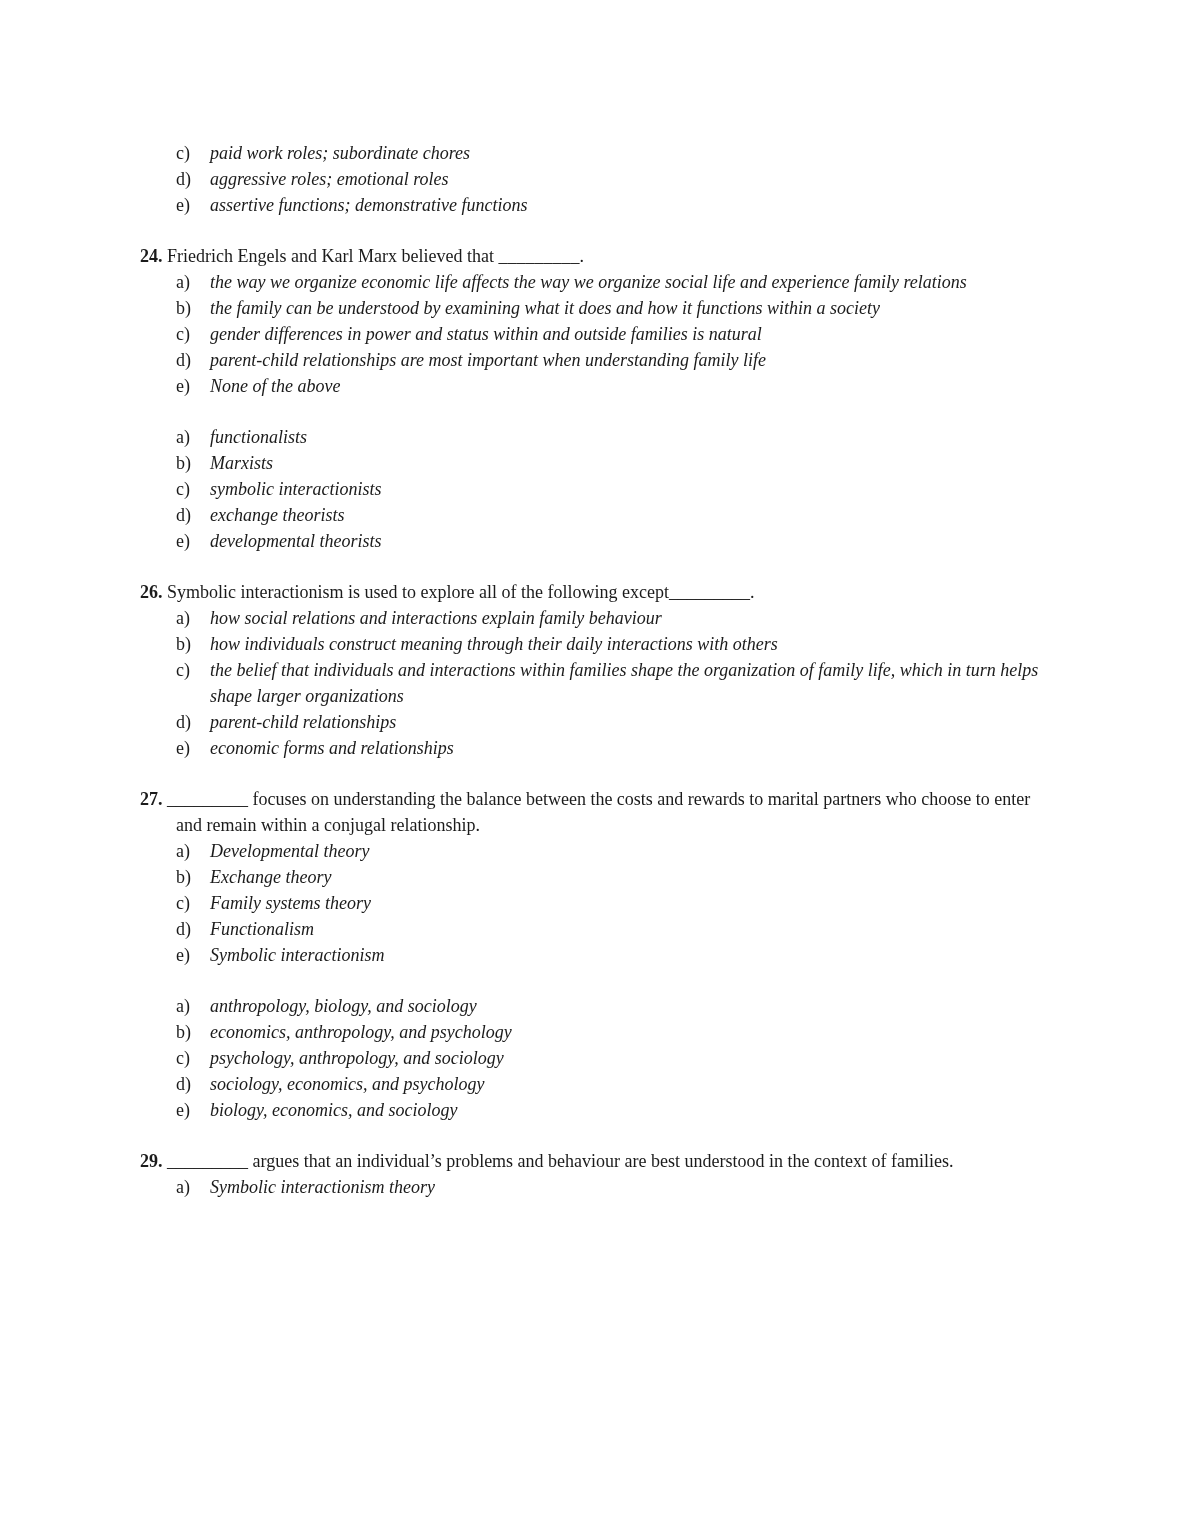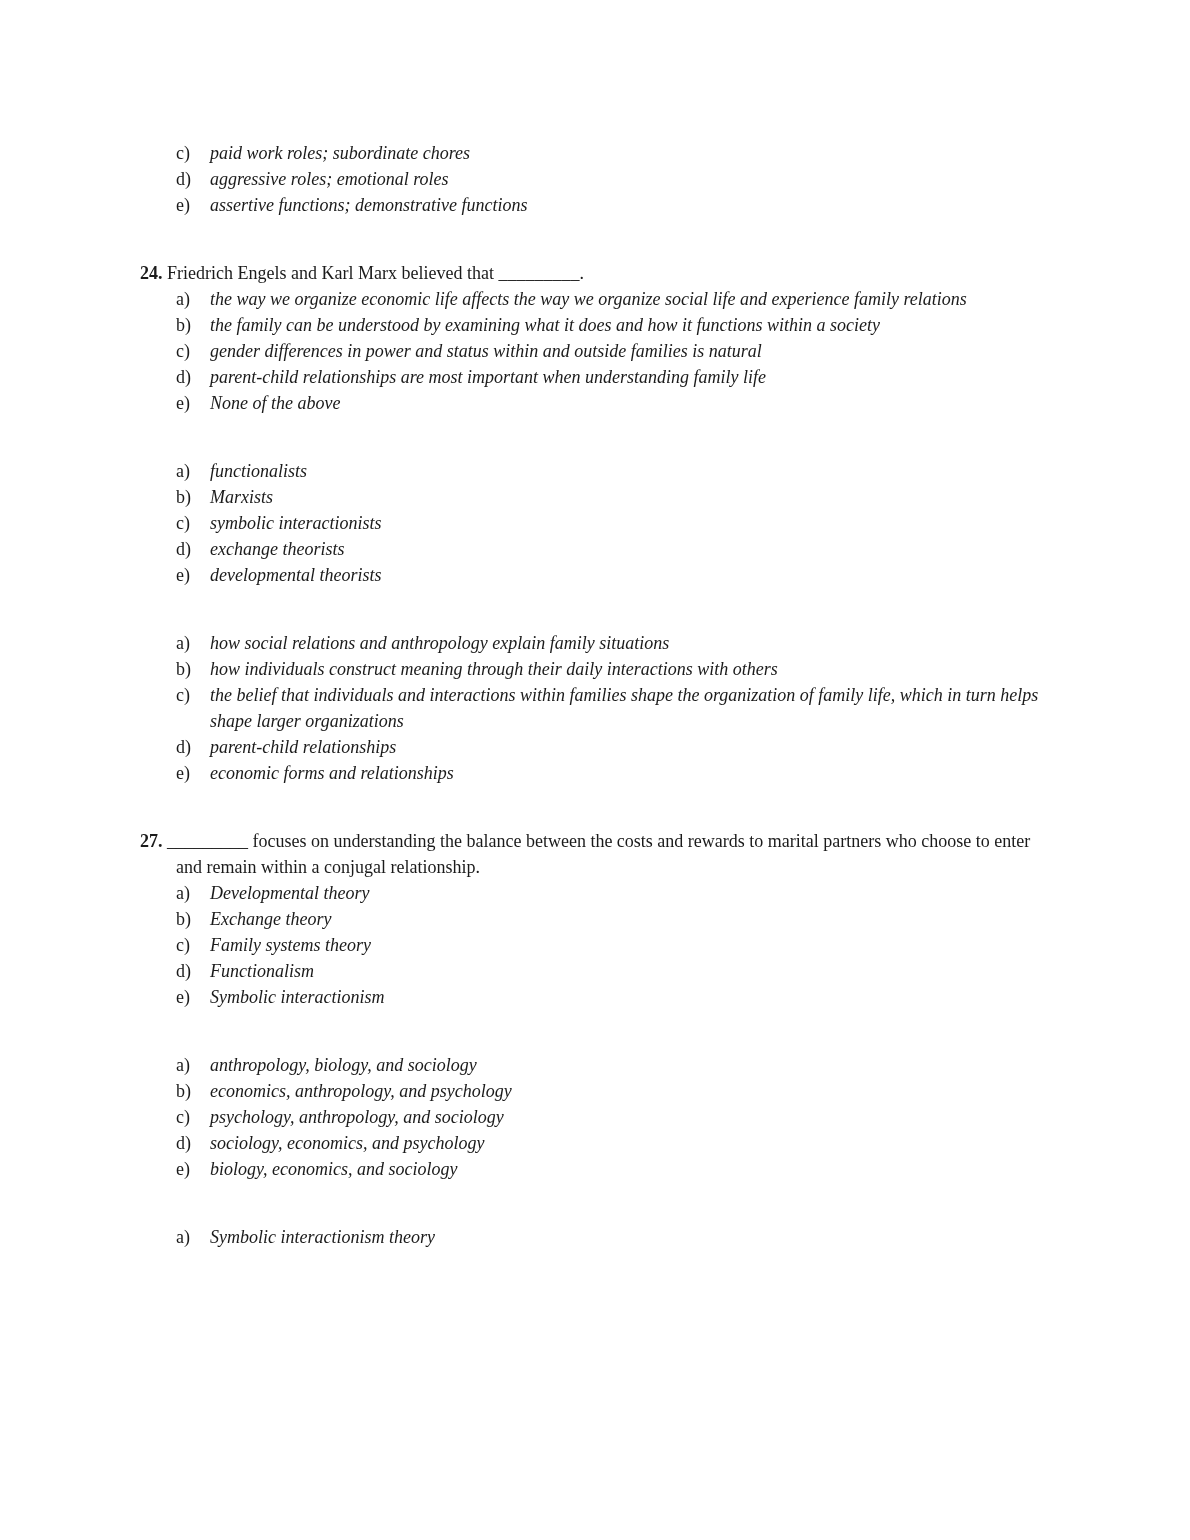--- a/index.html
+++ b/index.html
@@ -15,21 +15,21 @@
     font-family: "Liberation Serif", "DejaVu Serif", serif;
     font-size: 18px;
     line-height: 26px;
     box-sizing: border-box;
     padding: 140px 142px 60px 140px;
   }
   .question {
     margin: 0;
   }
   .question + .question {
-    margin-top: 42px;
+    margin-top: 25px;
   }
   .q-head {
     padding-left: 36px;
     text-indent: -36px;
   }
   .q-num {
     font-weight: 700;
   }
   .options {
     padding-left: 36px;
@@ -111,24 +111,25 @@
             <span class="opt-letter">d)</span>
             <span class="opt-text">exchange theorists</span>
           </div>
           <div class="option">
             <span class="opt-letter">e)</span>
             <span class="opt-text">developmental theorists</span>
           </div>
         </div>
       </div>
       <div class="question">
-        <div class="options">
-          <div class="option">
-            <span class="opt-letter">a)</span>
-            <span class="opt-text">how social relations and anthropology explain family situations</span>
+        <div class="q-head"><span class="q-num">26</span><span class="q-num">.</span> <span> Symbolic interactionism is used to explore all of the following except_________.</span></div>
+        <div class="options">
+          <div class="option">
+            <span class="opt-letter">a)</span>
+            <span class="opt-text">how social relations and interactions explain family behaviour</span>
           </div>
           <div class="option">
             <span class="opt-letter">b)</span>
             <span class="opt-text">how individuals construct meaning through their daily interactions with others</span>
           </div>
           <div class="option">
             <span class="opt-letter">c)</span>
             <span class="opt-text">the belief that individuals and interactions within families shape the organization of family life, which in turn helps shape larger organizations</span>
           </div>
           <div class="option">
@@ -184,20 +185,21 @@
             <span class="opt-letter">d)</span>
             <span class="opt-text">sociology, economics, and psychology</span>
           </div>
           <div class="option">
             <span class="opt-letter">e)</span>
             <span class="opt-text">biology, economics, and sociology</span>
           </div>
         </div>
       </div>
       <div class="question">
+        <div class="q-head"><span class="q-num">29</span><span class="q-num">.</span> <span> _________ argues that an individual’s problems and behaviour are best understood in the context of families.</span></div>
         <div class="options">
           <div class="option">
             <span class="opt-letter">a)</span>
             <span class="opt-text">Symbolic interactionism theory</span>
           </div>
         </div>
       </div>
     </div>
 </div>
 

